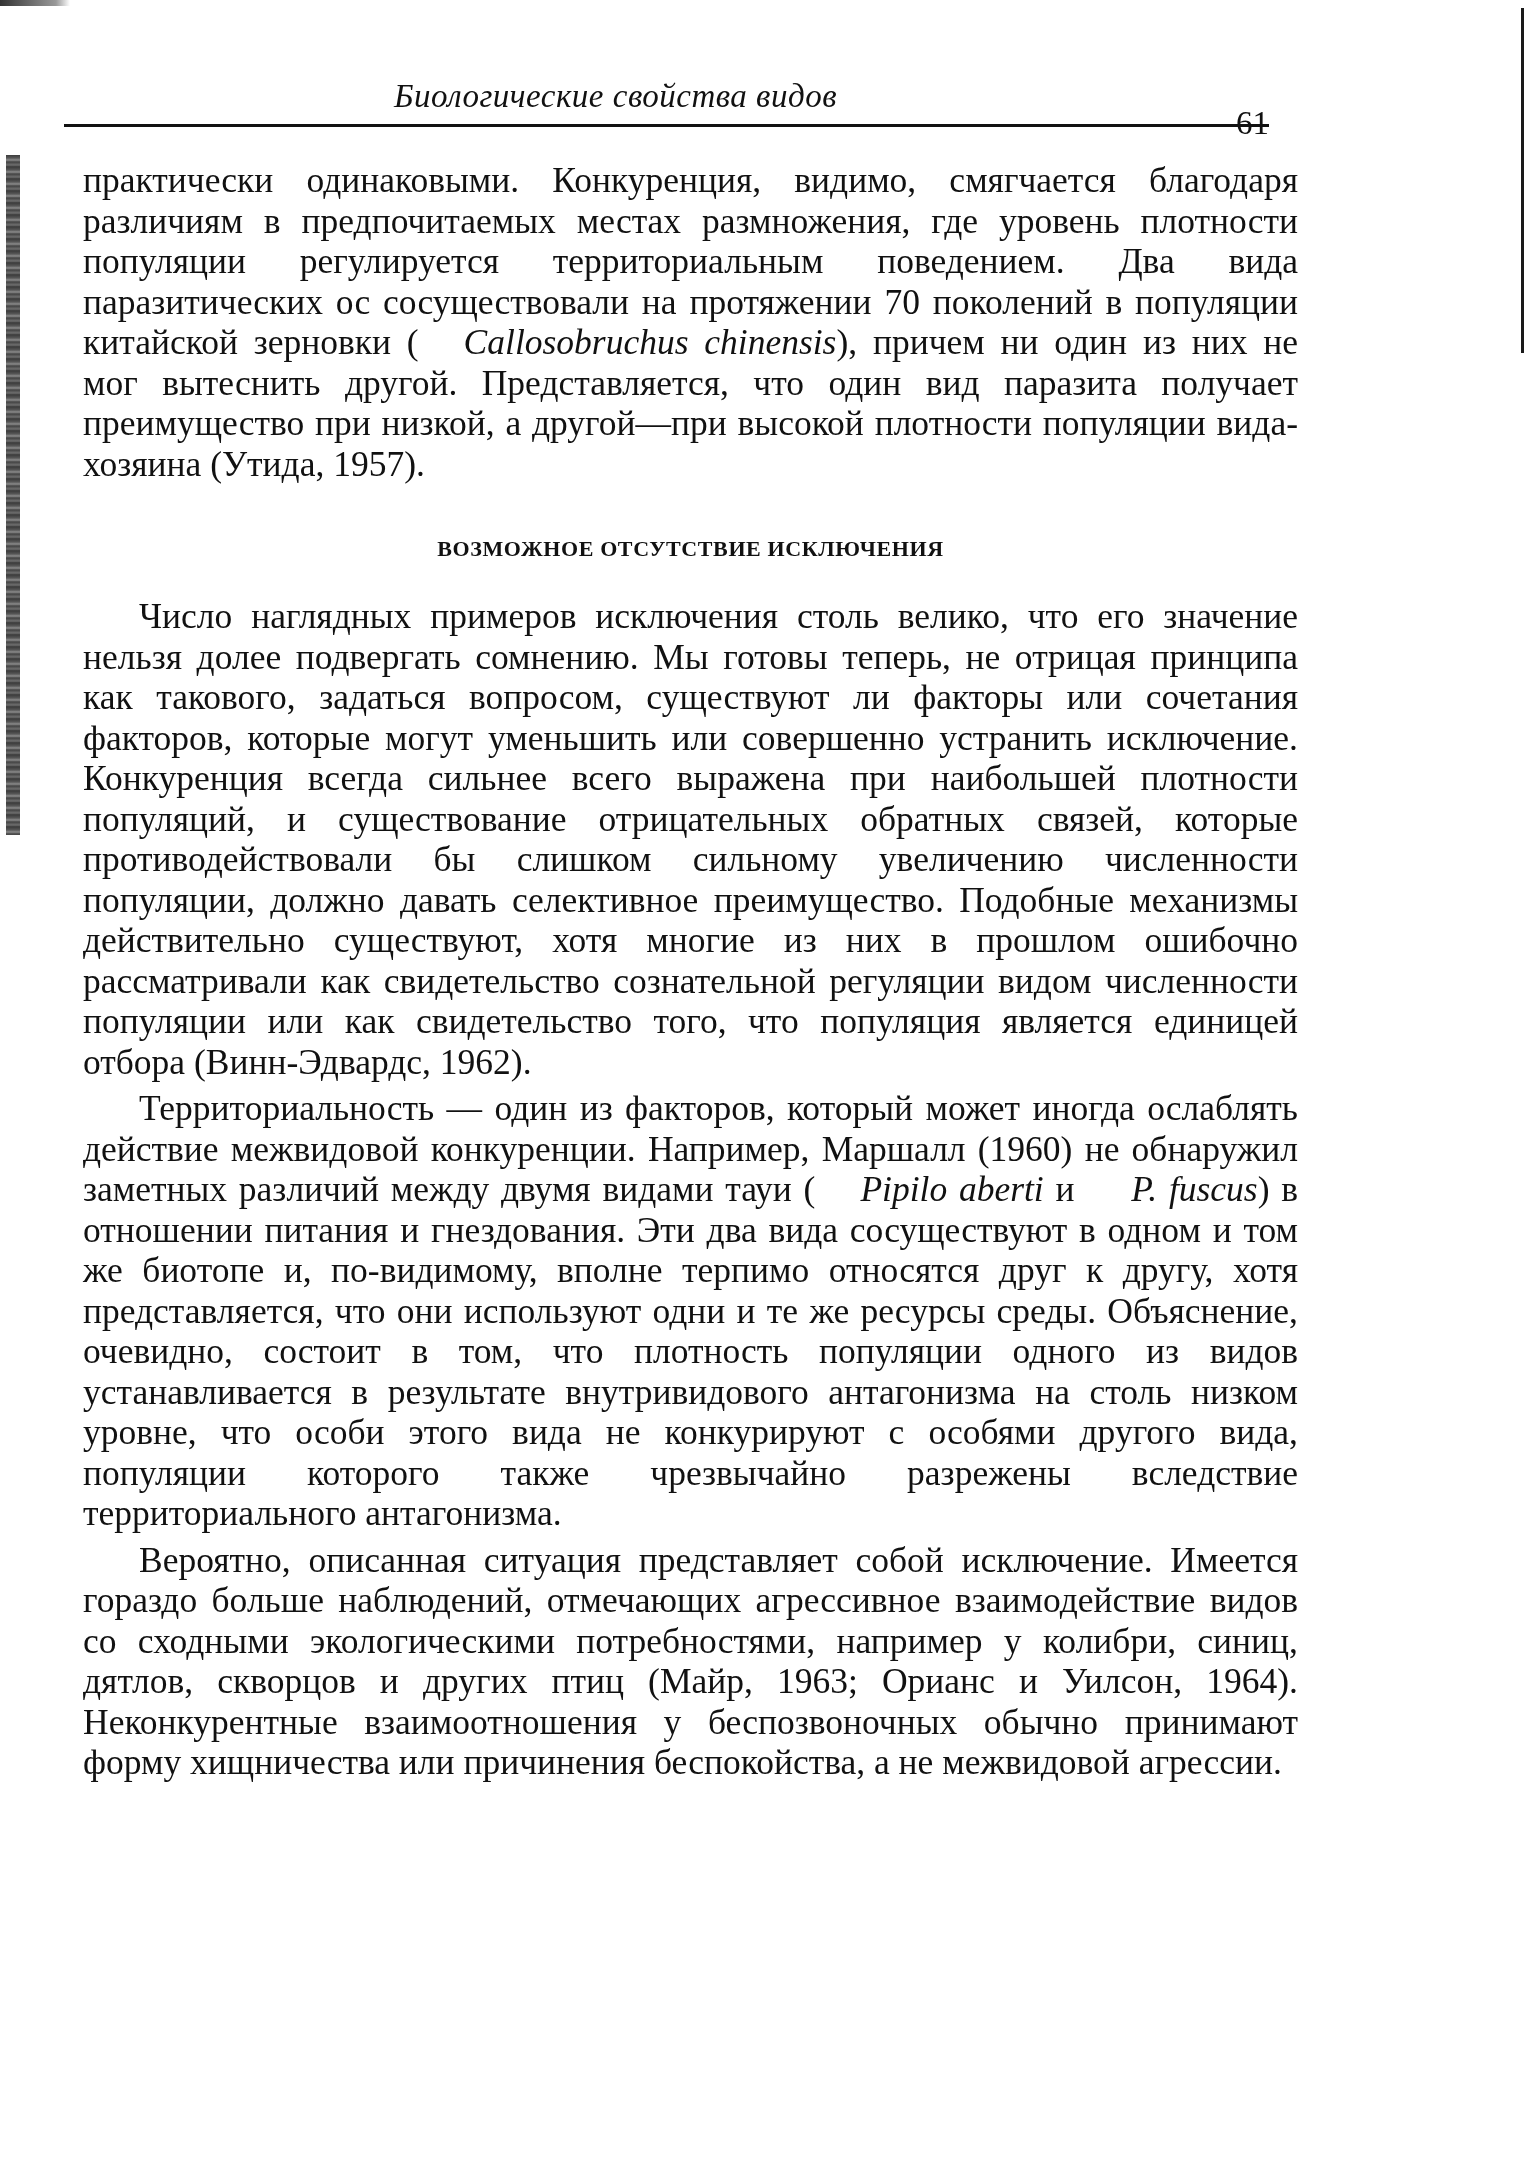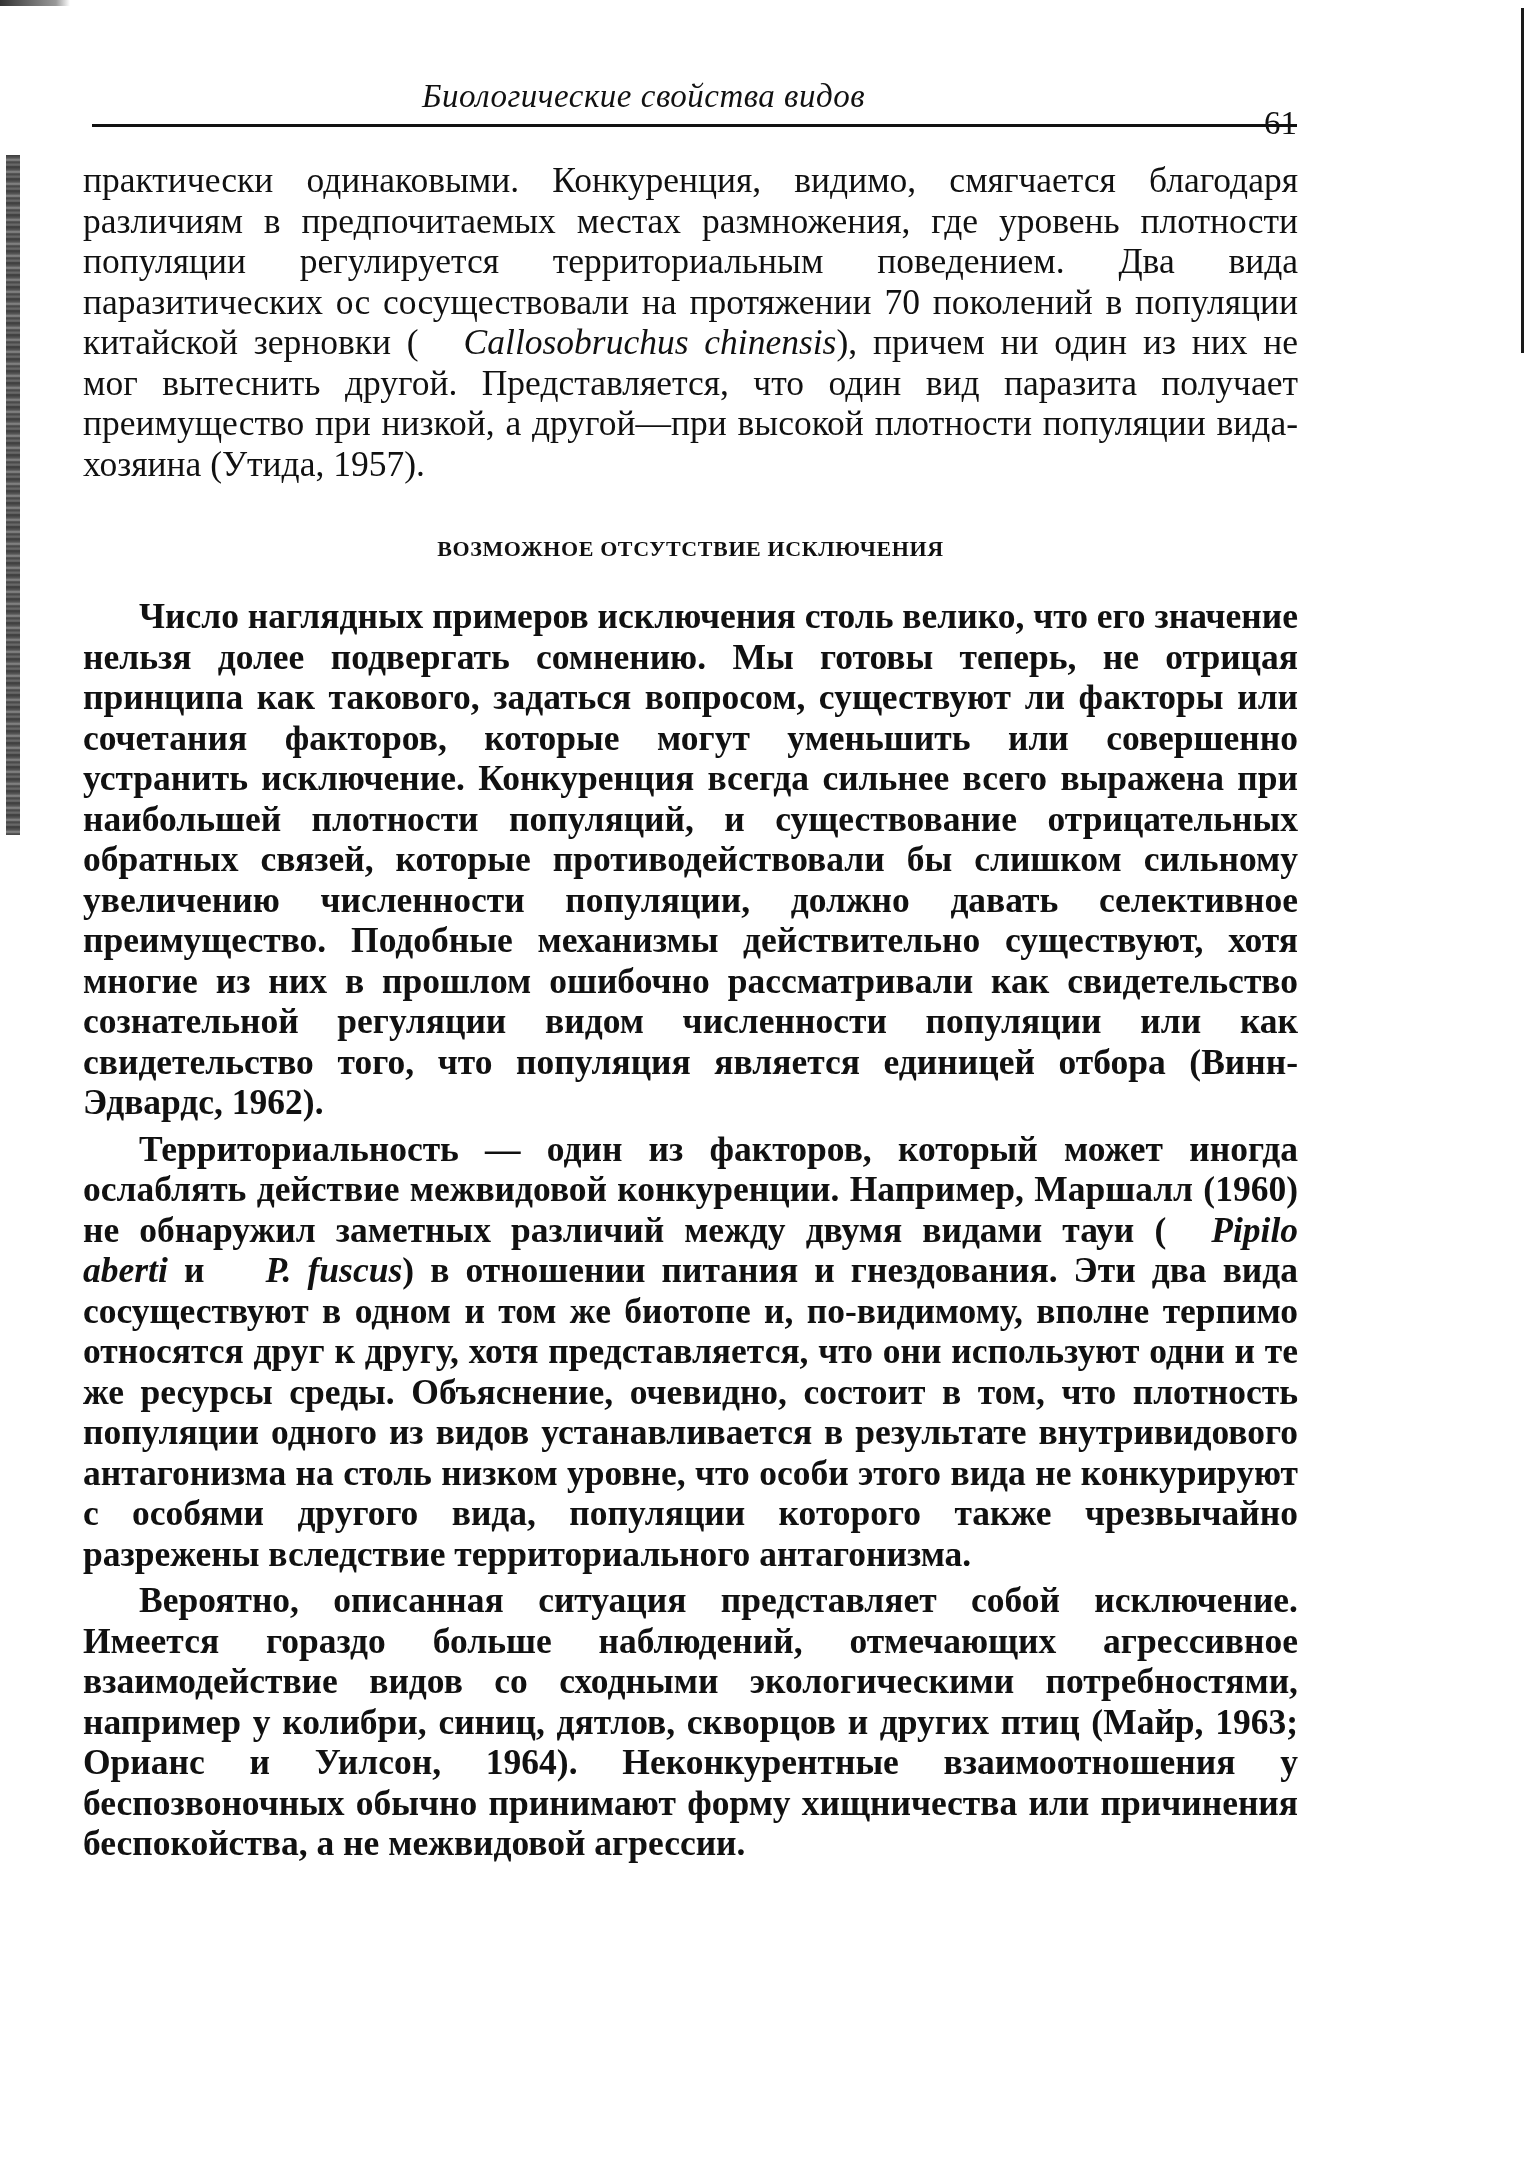--- a/index.html
+++ b/index.html
@@ -38,21 +38,21 @@
   .scan-corner {
     position: absolute;
     left: 0;
     top: 0;
     width: 70px;
     height: 6px;
     background: linear-gradient(90deg, #333, #999 80%, transparent);
   }
   .running-head {
     position: absolute;
-    left: 92px;
+    left: 64px;
     top: 72px;
     width: 1205px;
     height: 50px;
   }
   .running-title {
     position: absolute;
     left: 330px;
     top: 6px;
     font-style: italic;
     font-size: 33px;
@@ -81,21 +81,20 @@
   }
   .para {
     font-size: 35.5px;
     line-height: 40.5px;
     text-align: justify;
     margin: 0;
     hyphens: manual;
   }
   .para.indent {
     text-indent: 56px;
-    font-weight: bold;
   }
   .section-heading {
     font-size: 22px;
     letter-spacing: 0.6px;
     text-align: center;
     margin: 52px 0 34px 0;
     text-transform: uppercase;
   }
   .para + .para.indent { margin-top: 6px; }
   em { font-style: italic; margin-left: 45px; }

